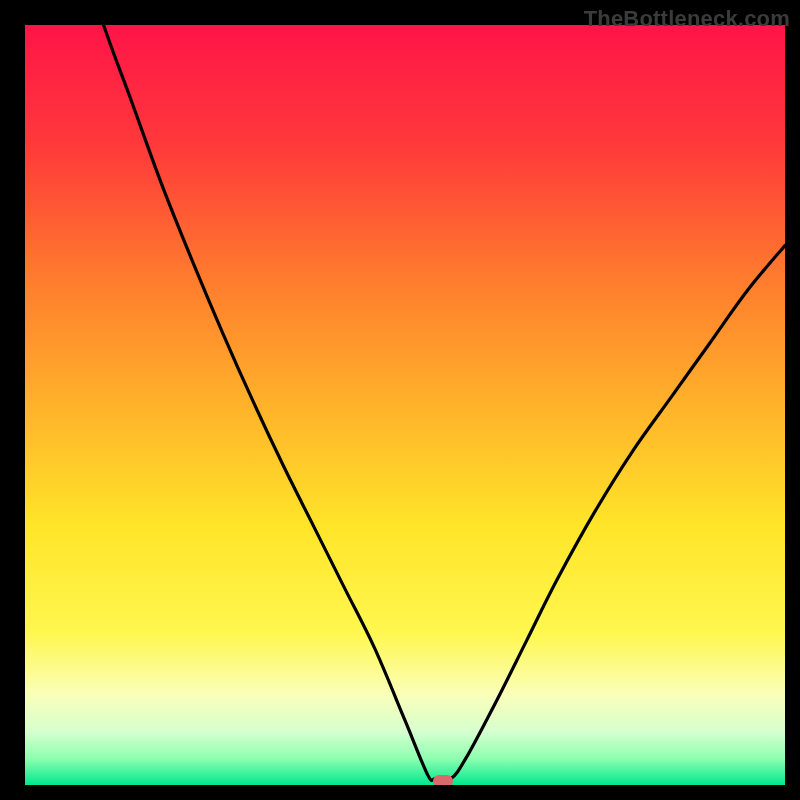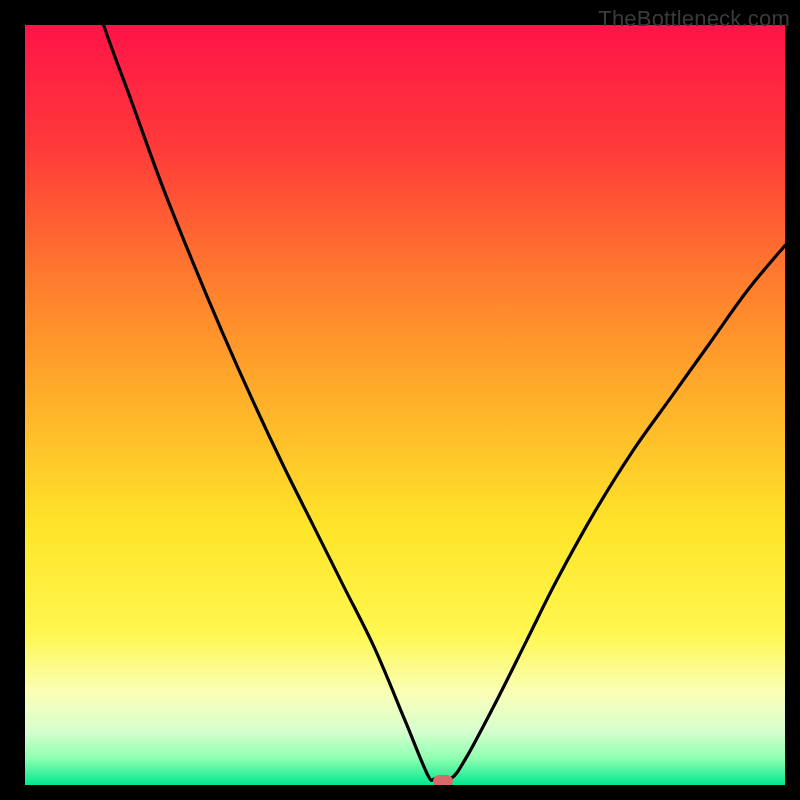--- a/index.html
+++ b/index.html
@@ -16,21 +16,21 @@
     width: 800px;
     height: 800px;
     background: #000;
   }
   .watermark {
     position: absolute;
     top: 6px;
     right: 10px;
     color: #3b3b3b;
     font-size: 22px;
-    font-weight: 400;
+    font-weight: 700;
     letter-spacing: 0.2px;
     z-index: 10;
   }
   .plot-wrap {
     position: absolute;
     left: 25px;
     top: 25px;
     width: 760px;
     height: 760px;
   }

